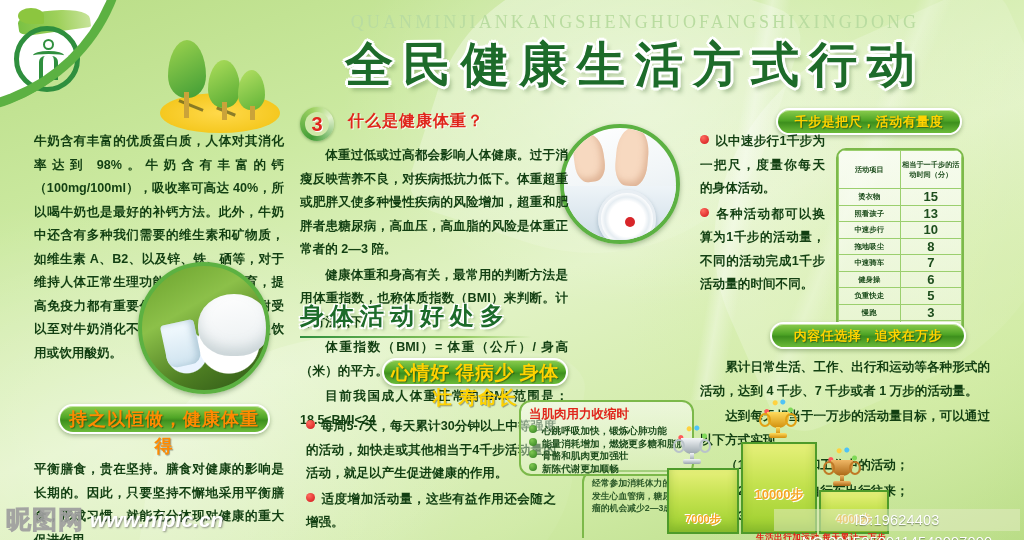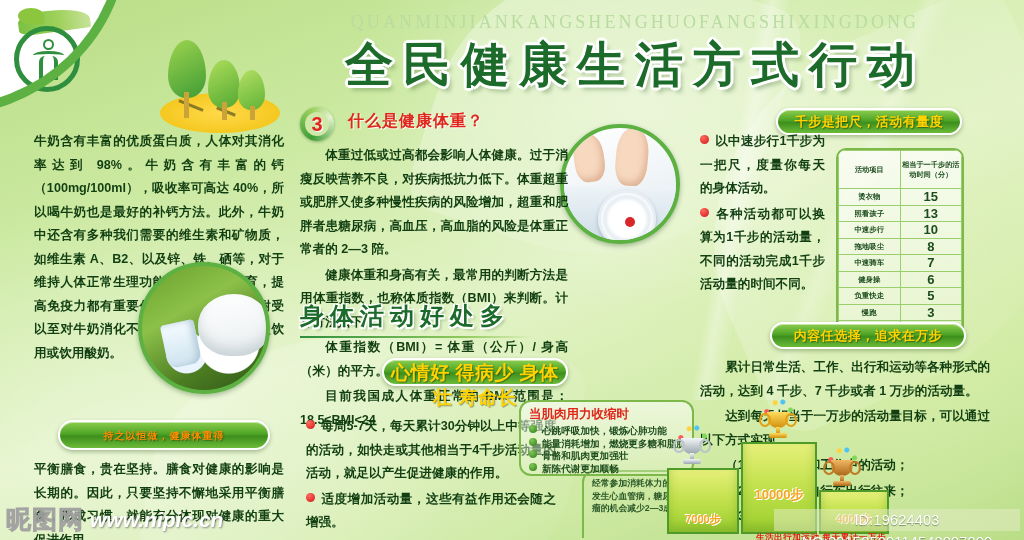--- a/index.html
+++ b/index.html
@@ -141,22 +141,22 @@
     border-radius:4px 4px 10px 10px; transform:rotate(-12deg);
     box-shadow:inset -4px 0 6px rgba(160,190,205,.7);
   }
   #milk-photo .bowl{
     position:absolute; left:56px; top:28px; width:72px; height:62px;
     background:linear-gradient(170deg,#ffffff,#e9eef0);
     border-radius:50% 50% 45% 45%;
     box-shadow:inset 0 -8px 12px rgba(170,185,190,.5);
   }
 
-  #banner-left{ position:absolute; left:58px; top:420px; width:212px; height:30px;
-    font-size:10px; line-height:27px; letter-spacing:1px; }
+  #banner-left{ position:absolute; left:58px; top:404px; width:212px; height:30px;
+    font-size:18px; line-height:27px; letter-spacing:1px; }
   #col-left-2{ position:absolute; left:34px; top:458px; width:250px; }
 
   
   #heading3{ position:absolute; left:300px; top:108px; width:230px; height:32px; }
   #heading3 .swirl{
     position:absolute; left:0; top:-1px; width:34px; height:34px; border-radius:50%;
     background:conic-gradient(from 200deg, #3f9c35, #9fd263 40%, #e4f2cf 62%, #3f9c35 100%);
     box-shadow:0 1px 3px rgba(40,90,30,.4);
   }
   #heading3 .swirl::after{

